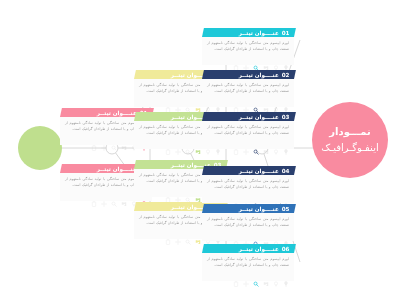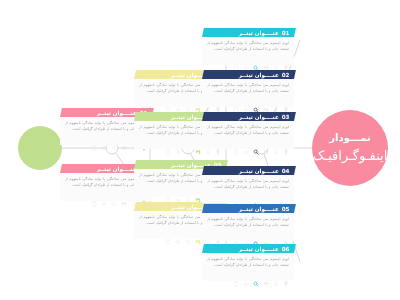--- a/index.html
+++ b/index.html
@@ -15,28 +15,28 @@
   
   svg.skeleton{position:absolute;left:0;top:0;width:400px;height:300px;overflow:visible;}
 
   
   .node-circle{position:absolute;border-radius:50%;}
   .start-dot{
     left:18px;top:126px;width:44px;height:44px;
     background:#bfdf8e;
   }
   .title-bubble{
-    left:312px;top:110px;width:76px;height:76px;
+    left:312px;top:102px;width:76px;height:76px;
     background:#f98ba0;
     display:flex;flex-direction:column;
     align-items:center;justify-content:center;
     color:#ffffff;line-height:1.25;
   }
   .title-bubble .t1{font-size:10px;font-weight:bold;letter-spacing:.6px;}
-  .title-bubble .t2{font-size:13px;letter-spacing:.4px;margin-top:3px;}
+  .title-bubble .t2{font-size:10px;letter-spacing:.4px;margin-top:3px;}
 
   
   .card{position:absolute;width:92px;}
   .card .hdr{
     height:9px;display:flex;align-items:center;
     padding:0 5px;color:#ffffff;
     font-size:5.6px;font-weight:bold;letter-spacing:.3px;
     white-space:nowrap;overflow:hidden;
   }
   .card .hdr .num{margin-left:3px;}

